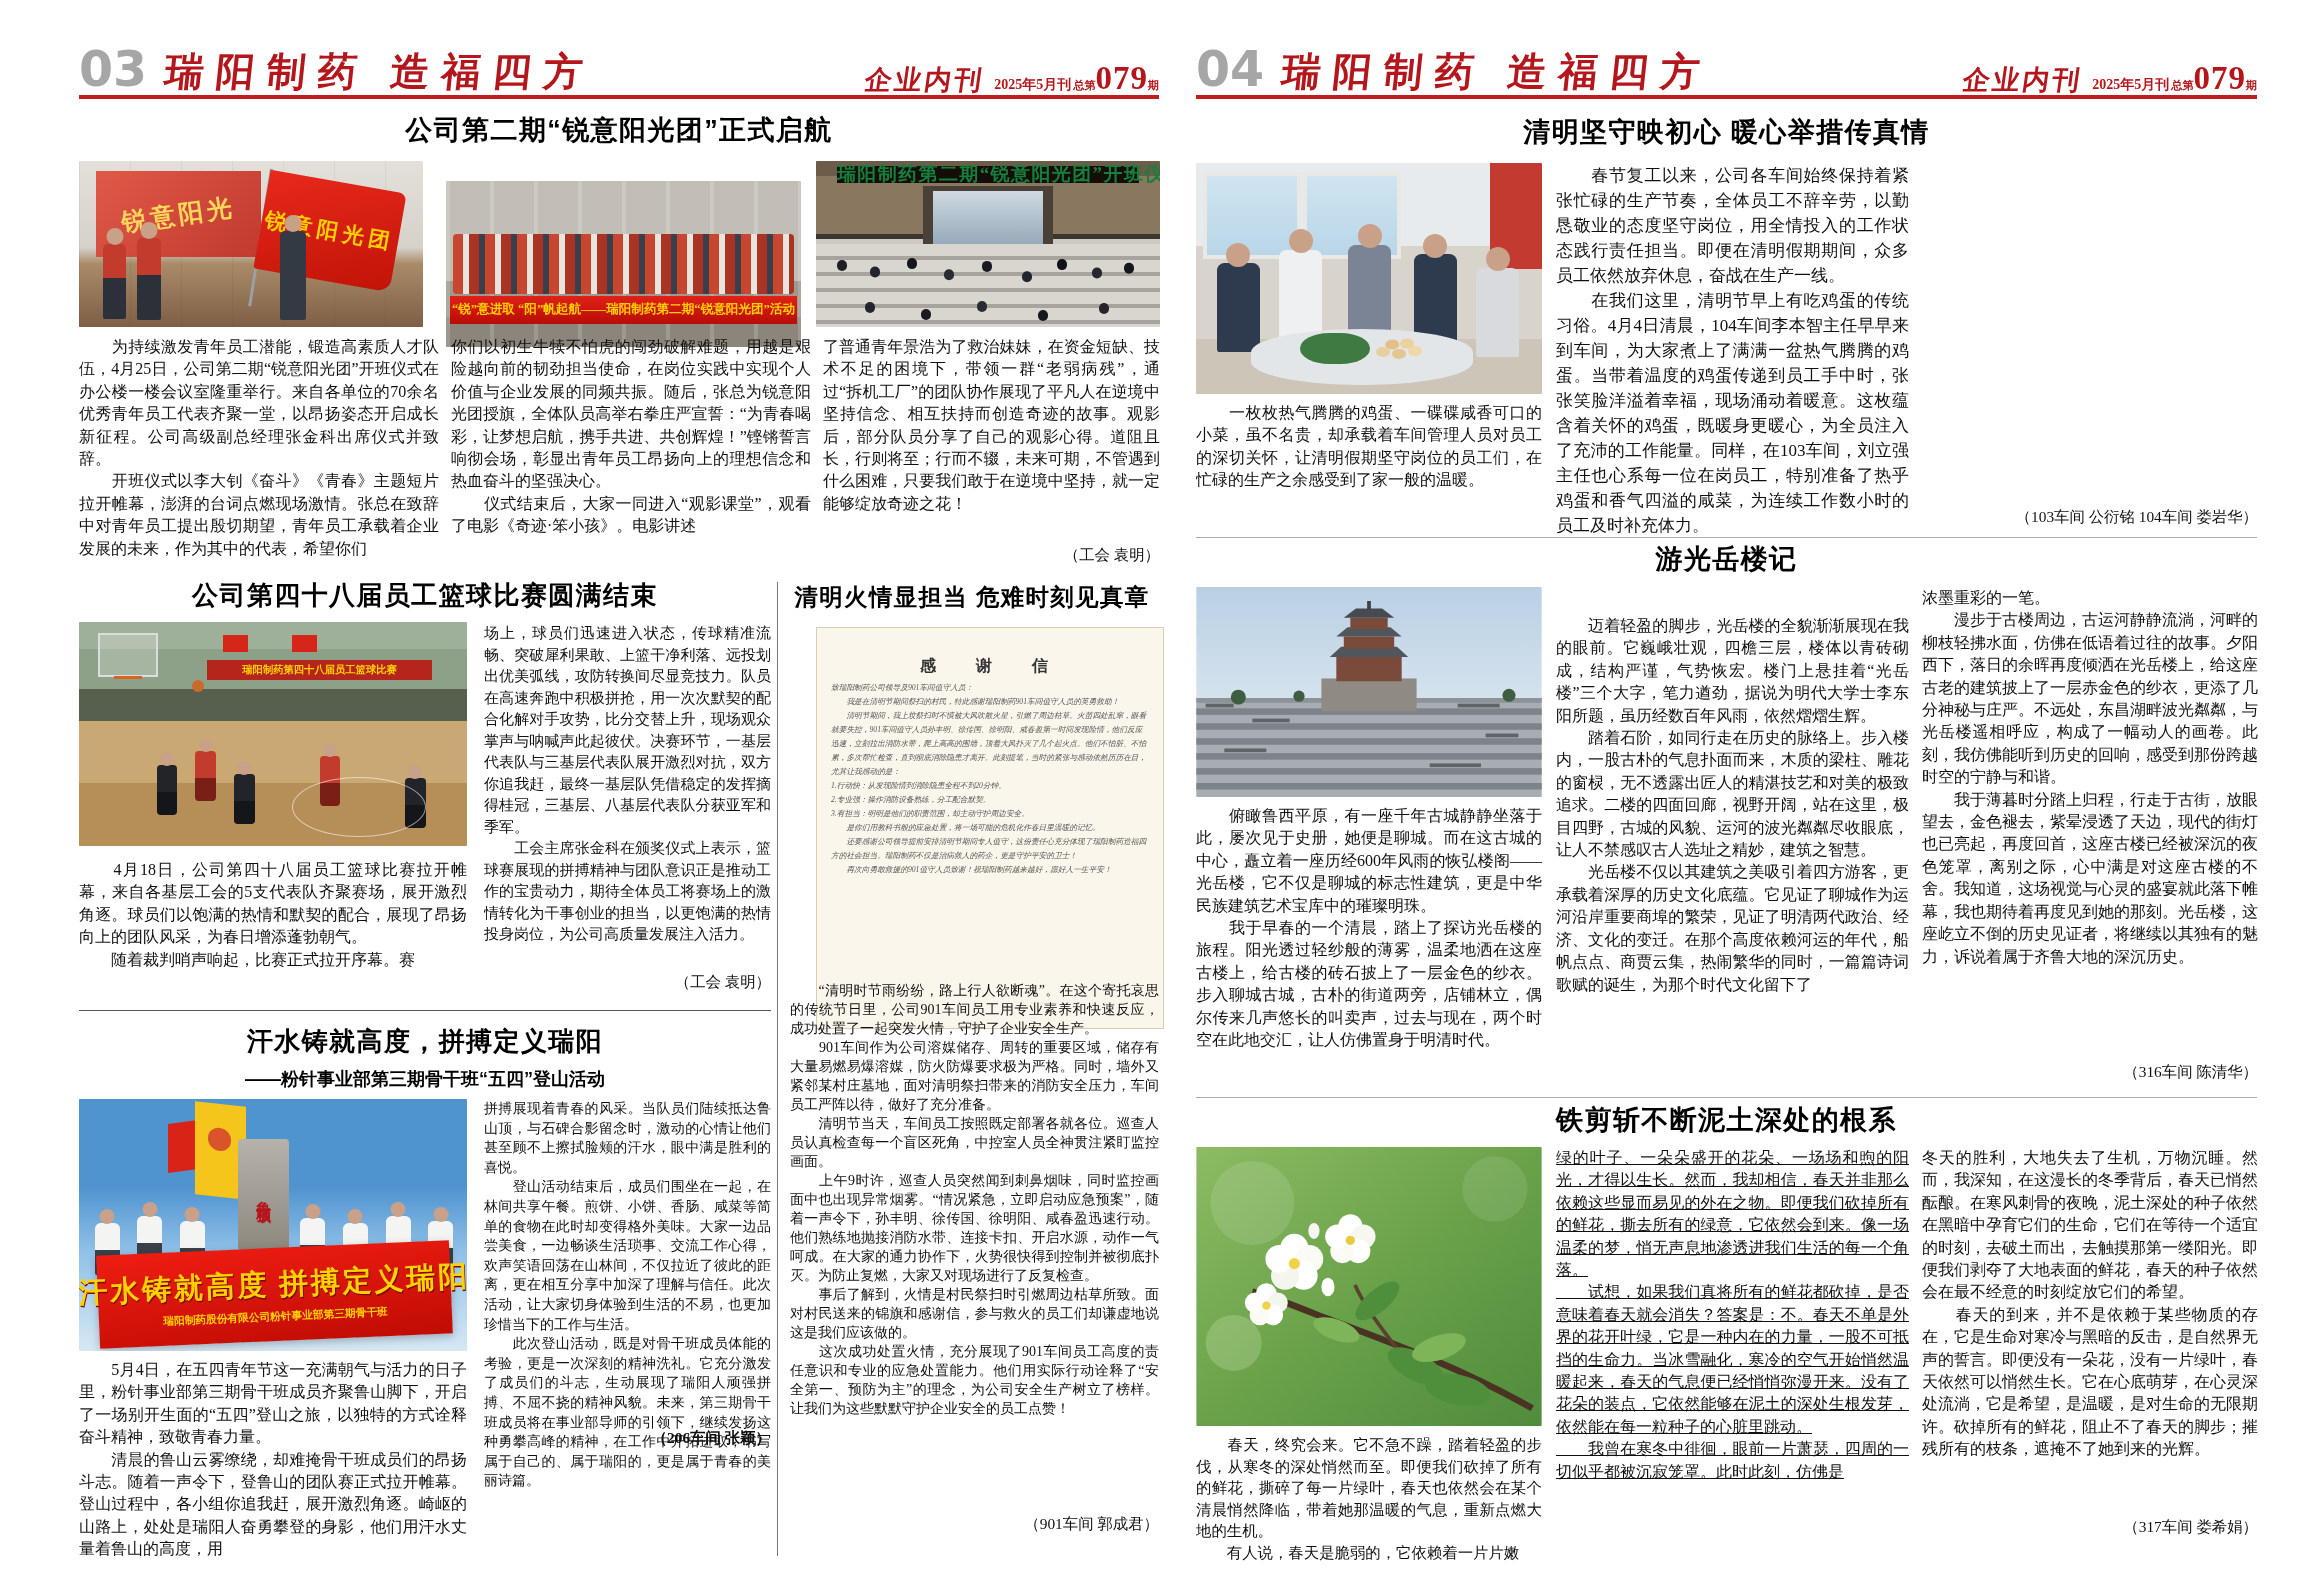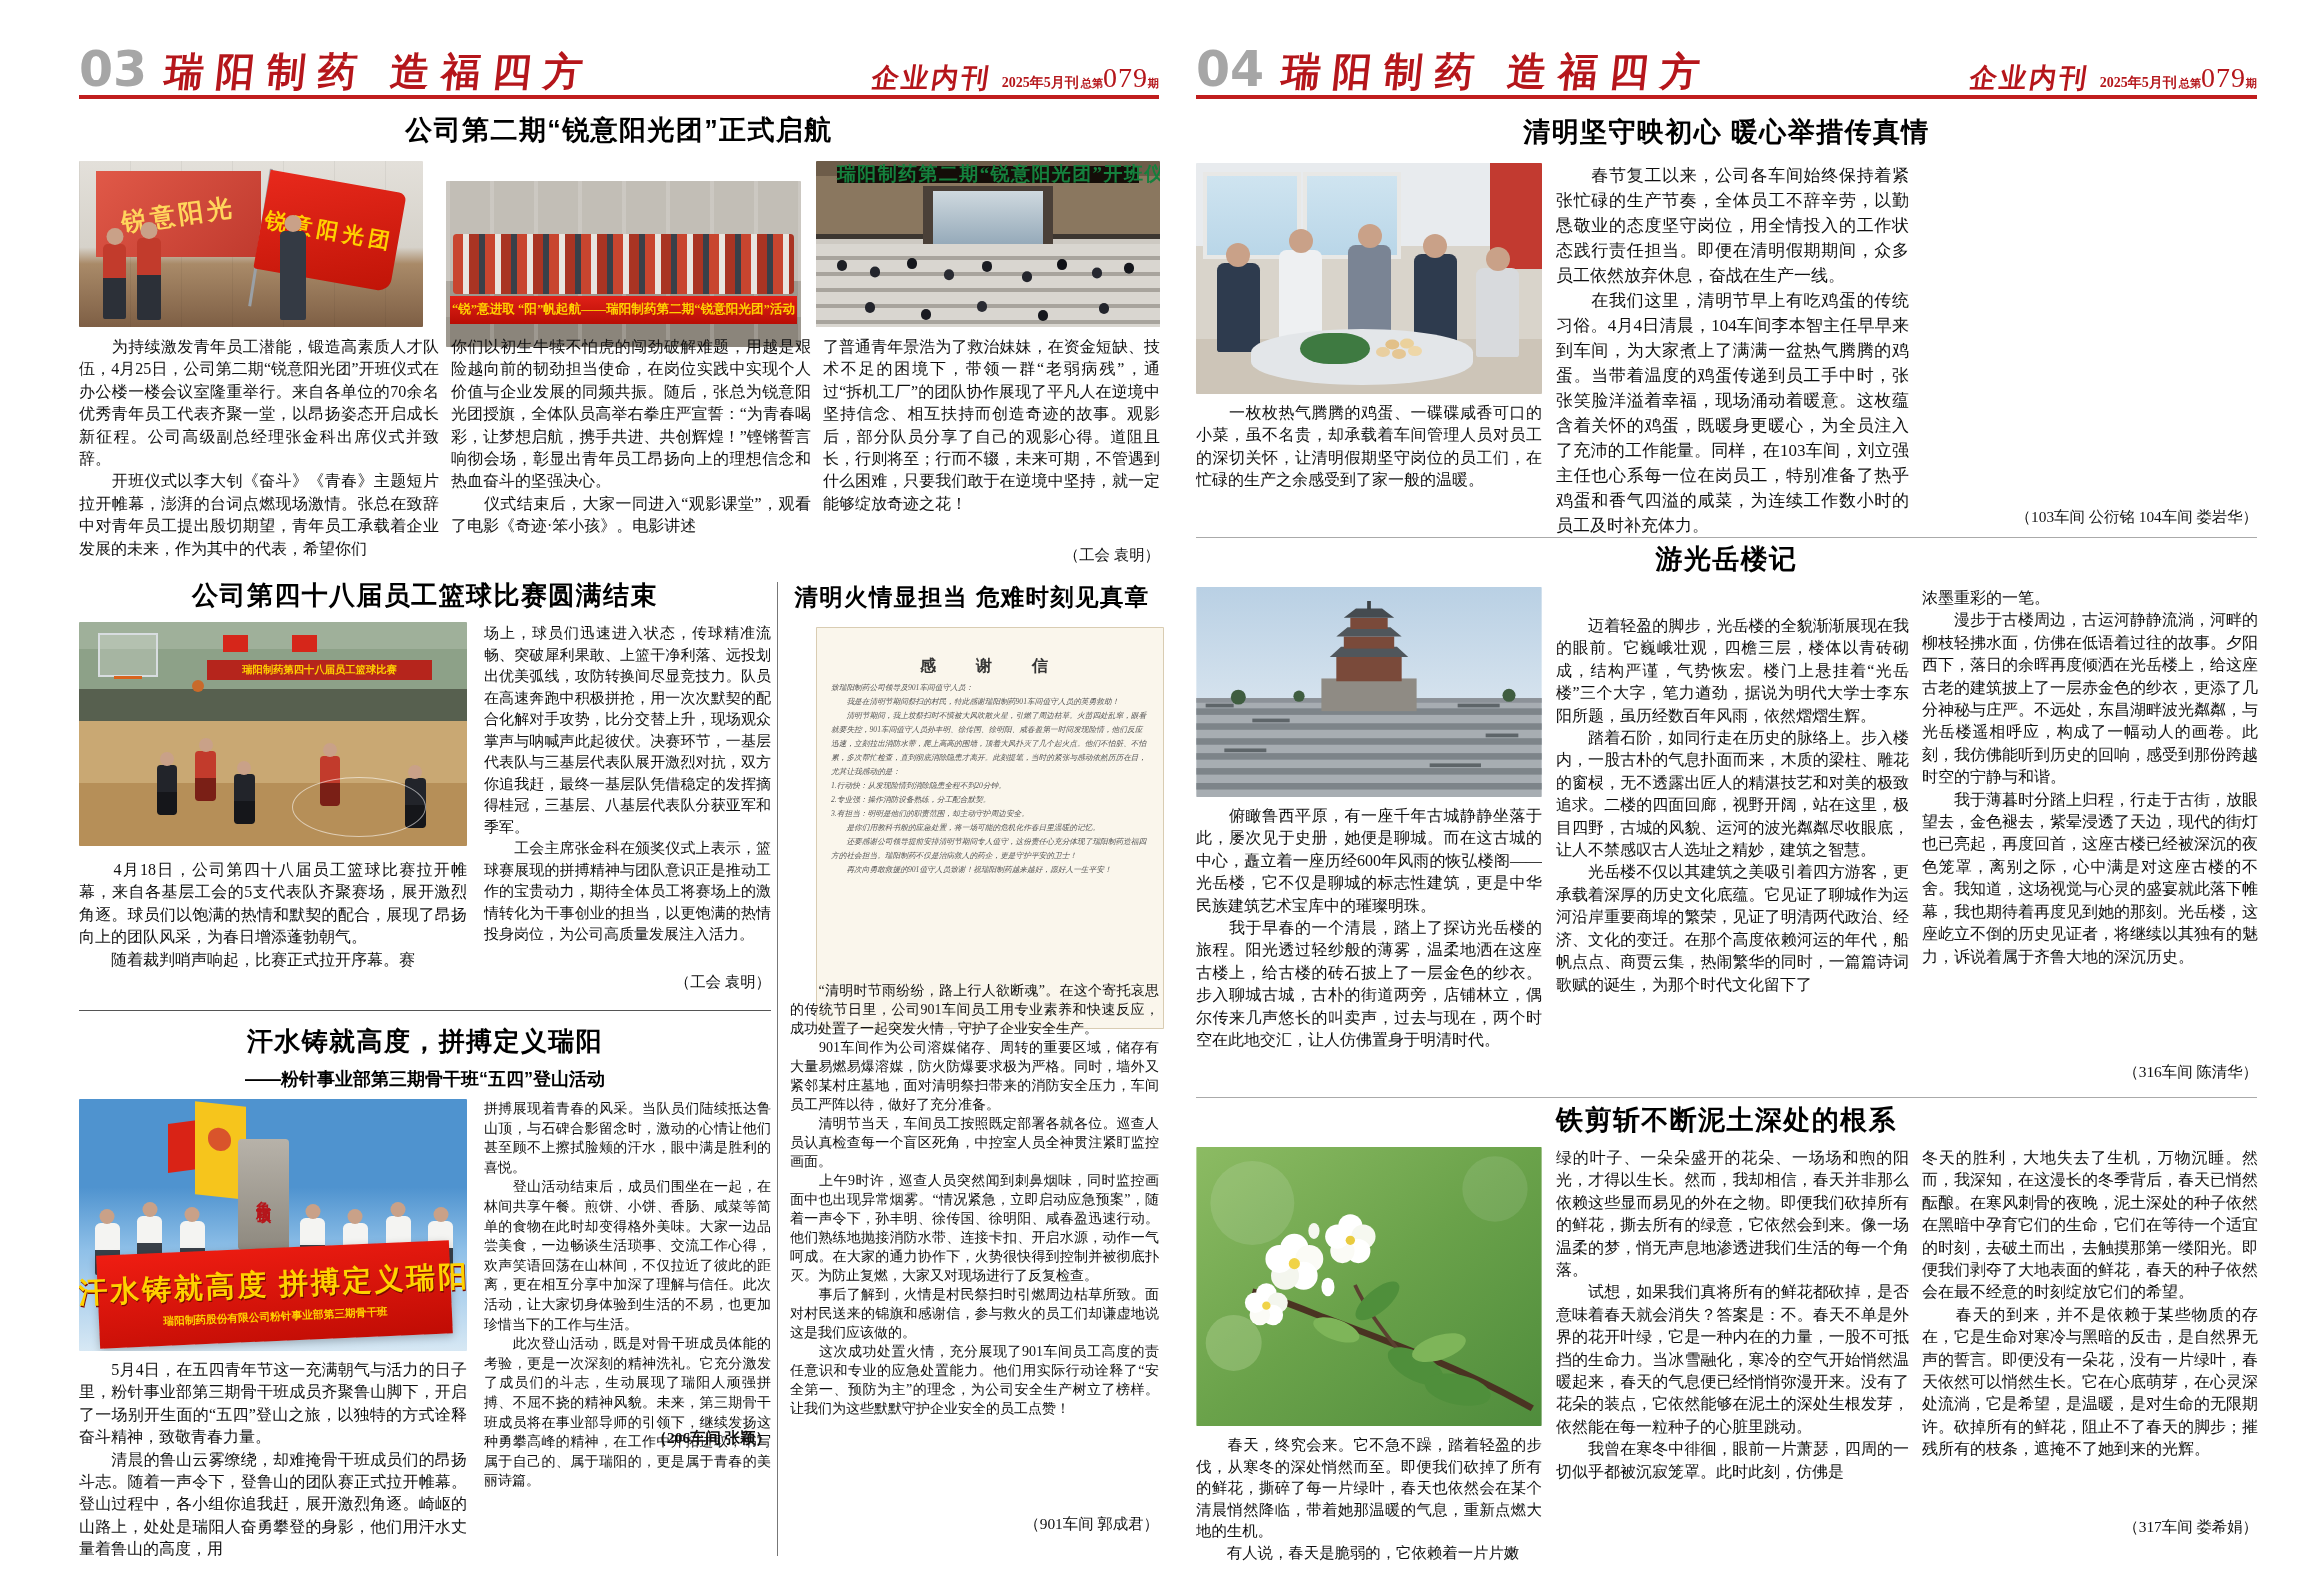--- a/index.html
+++ b/index.html
@@ -9,21 +9,21 @@
 
   
   .pageno{font-family:"DejaVu Sans","Liberation Sans",sans-serif;font-weight:900;
           font-size:49px;line-height:1;color:#a6a6a6;}
   .brand{font-weight:900;font-size:39px;line-height:1;color:#b5161b;letter-spacing:12px;
          transform:skewX(-6deg);font-family:"Liberation Serif",serif;white-space:nowrap;}
   .mast{color:#b5161b;text-align:right;white-space:nowrap;}
   .mast .journal{display:inline-block;font-size:27px;font-weight:900;transform:skewX(-8deg);letter-spacing:2.8px;}
   .mast .date{font-size:14px;font-weight:700;margin-left:10.3px;}
   .mast .ip,.mast .is{font-size:11.2px;font-weight:700;}
-  .mast .ino{font-size:28px;font-weight:400;letter-spacing:0.9px;}
+  .mast .ino{font-size:33px;font-weight:700;letter-spacing:0.9px;}
   .redrule{height:3.7px;background:#c01d1d;}
 
   
   .art-title{font-family:"Liberation Sans","DejaVu Sans",sans-serif;font-weight:900;
              font-size:27px;line-height:1.2;text-align:center;letter-spacing:1.4px;color:#000;white-space:nowrap;}
   .sub-title{font-family:"Liberation Sans",sans-serif;font-weight:700;font-size:18px;text-align:center;color:#000;}
   .body-text{font-size:16px;line-height:22.4px;text-align:justify;white-space:pre-line;
              overflow:hidden;color:#101010;}
   .byline{font-size:15.4px;text-align:right;padding-right:21.5px;color:#101010;}
   .rule{background:#555;}
@@ -401,21 +401,21 @@
             <circle cx="0" cy="0" r="9" fill="#f0d348"></circle>
         </g>
         <ellipse cx="282" cy="300" rx="14" ry="20" fill="#ffffff"></ellipse>
         <ellipse cx="252" cy="180" rx="12" ry="17" fill="#f6f8f0"></ellipse>
       </g>
     </svg>
   </div>
 
   <div class="abs body-text" style="left:1196px;top:1434px;width:346px;height:135px;font-size:15.4px;line-height:21.5px;">　　春天，终究会来。它不急不躁，踏着轻盈的步伐，从寒冬的深处悄然而至。即便我们砍掉了所有的鲜花，撕碎了每一片绿叶，春天也依然会在某个清晨悄然降临，带着她那温暖的气息，重新点燃大地的生机。
 　　有人说，春天是脆弱的，它依赖着一片片嫩</div>
-  <div class="abs body-text" style="left:1556px;top:1147px;width:353px;height:415px;">绿的叶子、一朵朵盛开的花朵、一场场和煦的阳光，才得以生长。然而，我却相信，春天并非那么依赖这些显而易见的外在之物。即便我们砍掉所有的鲜花，撕去所有的绿意，它依然会到来。像一场温柔的梦，悄无声息地渗透进我们生活的每一个角落。
+  <div class="abs body-text" style="left:1556px;top:1147px;width:353px;height:415px;text-decoration:underline;">绿的叶子、一朵朵盛开的花朵、一场场和煦的阳光，才得以生长。然而，我却相信，春天并非那么依赖这些显而易见的外在之物。即便我们砍掉所有的鲜花，撕去所有的绿意，它依然会到来。像一场温柔的梦，悄无声息地渗透进我们生活的每一个角落。
 　　试想，如果我们真将所有的鲜花都砍掉，是否意味着春天就会消失？答案是：不。春天不单是外界的花开叶绿，它是一种内在的力量，一股不可抵挡的生命力。当冰雪融化，寒冷的空气开始悄然温暖起来，春天的气息便已经悄悄弥漫开来。没有了花朵的装点，它依然能够在泥土的深处生根发芽，依然能在每一粒种子的心脏里跳动。
 　　我曾在寒冬中徘徊，眼前一片萧瑟，四周的一切似乎都被沉寂笼罩。此时此刻，仿佛是</div>
   <div class="abs body-text" style="left:1922px;top:1147px;width:336px;height:367px;">冬天的胜利，大地失去了生机，万物沉睡。然而，我深知，在这漫长的冬季背后，春天已悄然酝酿。在寒风刺骨的夜晚，泥土深处的种子依然在黑暗中孕育它们的生命，它们在等待一个适宜的时刻，去破土而出，去触摸那第一缕阳光。即便我们剥夺了大地表面的鲜花，春天的种子依然会在最不经意的时刻绽放它们的希望。
 　　春天的到来，并不是依赖于某些物质的存在，它是生命对寒冷与黑暗的反击，是自然界无声的誓言。即便没有一朵花，没有一片绿叶，春天依然可以悄然生长。它在心底萌芽，在心灵深处流淌，它是希望，是温暖，是对生命的无限期许。砍掉所有的鲜花，阻止不了春天的脚步；摧残所有的枝条，遮掩不了她到来的光辉。</div>
   <div class="abs byline" style="left:1922px;top:1517px;width:336px;">（317车间 娄希娟）</div>
 
 </div>
 
 
 </body></html>

